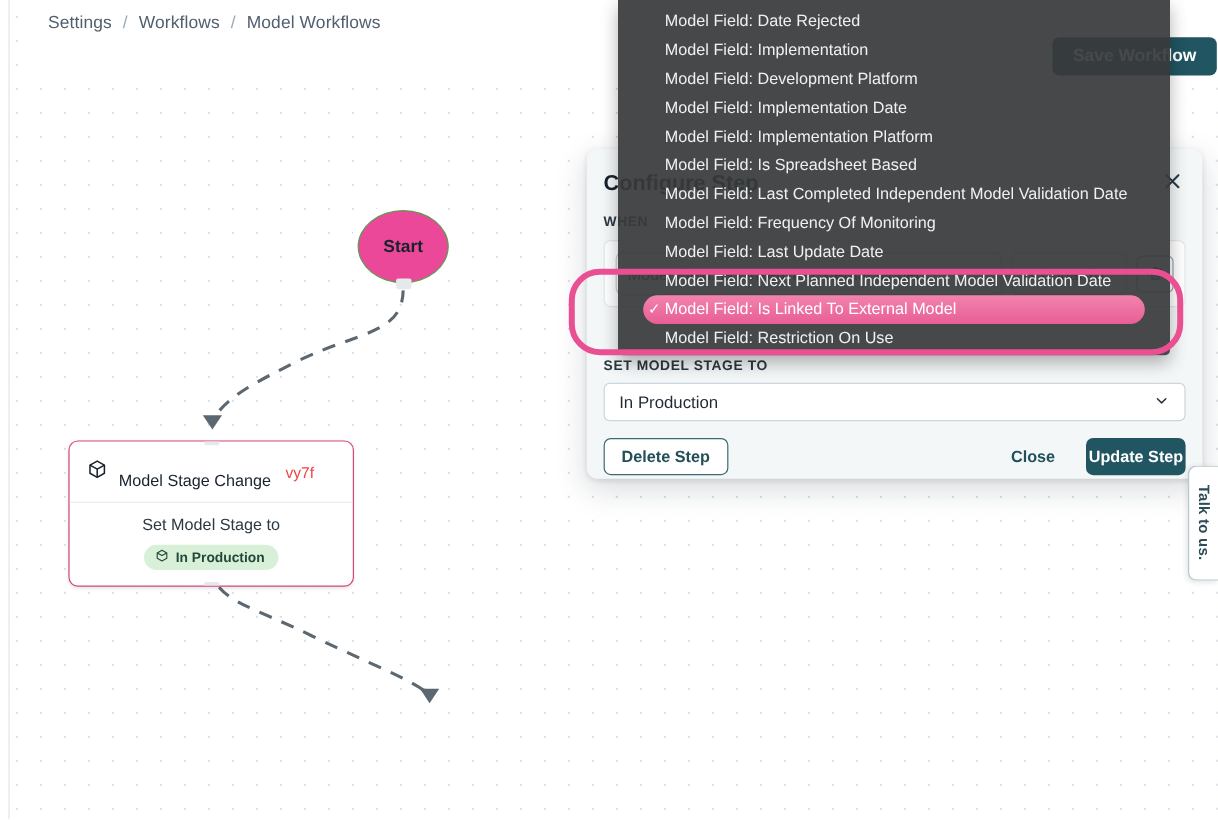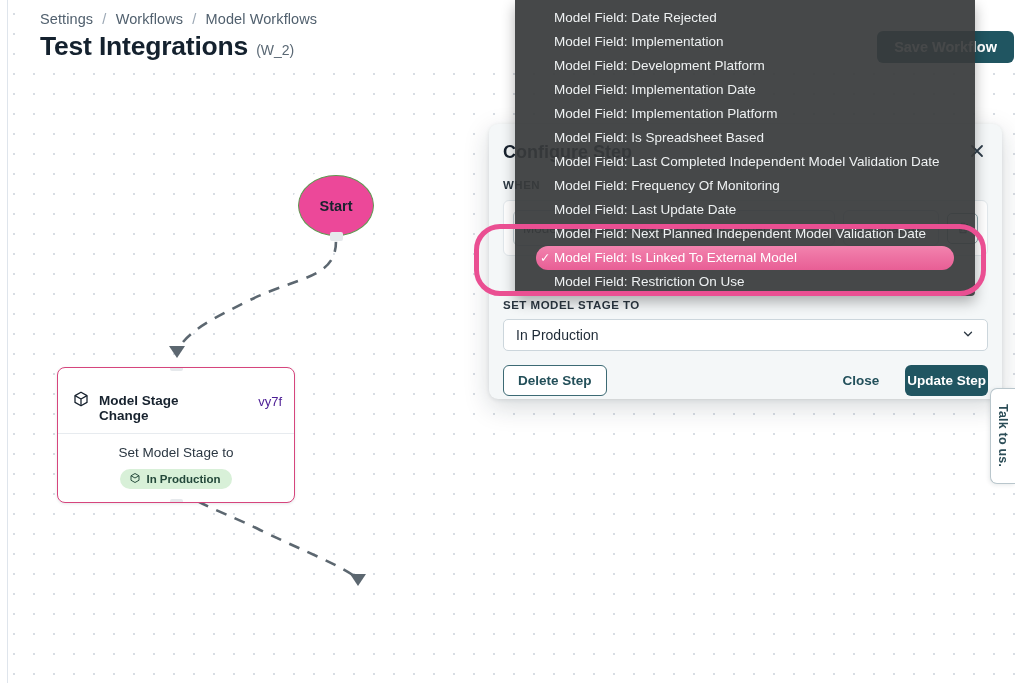--- a/index.html
+++ b/index.html
@@ -80,22 +80,22 @@
     border: 1.5px solid #d6457d;
     border-radius: 8px;
     box-shadow: 0 1px 3px rgba(20,30,45,.10);
     overflow: hidden;
   }
   #node-card-head {
     display: flex; align-items: center; gap: 9px;
     padding: 11px 12px 10px 14px;
     border-bottom: 1px solid #e7ebef;
   }
-  #node-card-title { font-size: 13.5px; font-weight: bold; color: #17222e; margin-top: 14px; }
-  #node-card-code { font-size: 13px; color: #4c1d95; margin-left: 20px; }
+  #node-card-title { font-size: 13.5px; font-weight: normal; color: #17222e; margin-top: 14px; }
+  #node-card-code { font-size: 13px; color: #ef4444; margin-left: 3px; }
   #node-card-body { padding: 11px 10px 13px; text-align: center; }
   #node-card-sub { font-size: 13.5px; color: #2b3742; margin-bottom: 9px; }
   #node-card-badge {
     display: inline-flex; align-items: center; gap: 5px;
     background: #d8f0d8; border-radius: 11px;
     padding: 3px 11px 3px 9px;
     font-size: 11.5px; color: #23483a; font-weight: bold;
   }
 
   
@@ -274,24 +274,20 @@
     <div class="port" style="left:112px; bottom:-6px;"></div>
   </div>
 
   <div id="header">
     <div id="breadcrumb">
       <span>Settings</span>
       <span class="sep">/</span>
       <span>Workflows</span>
       <span class="sep">/</span>
       <span>Model Workflows</span>
-    </div>
-    <div id="page-title-row">
-      <span id="page-title">Test Integrations</span>
-      <span id="page-title-code">(W_2)</span>
     </div>
     <button id="save-workflow-btn">Save Workflow</button>
   </div>
 
   <div id="modal">
     <div id="modal-title">Configure Step</div>
     <button id="modal-close">
       <svg width="16" height="16" viewBox="0 0 16 16" stroke="currentColor" stroke-width="1.8" stroke-linecap="round">
         <path d="M3 3l10 10M13 3L3 13"></path>
       </svg>

